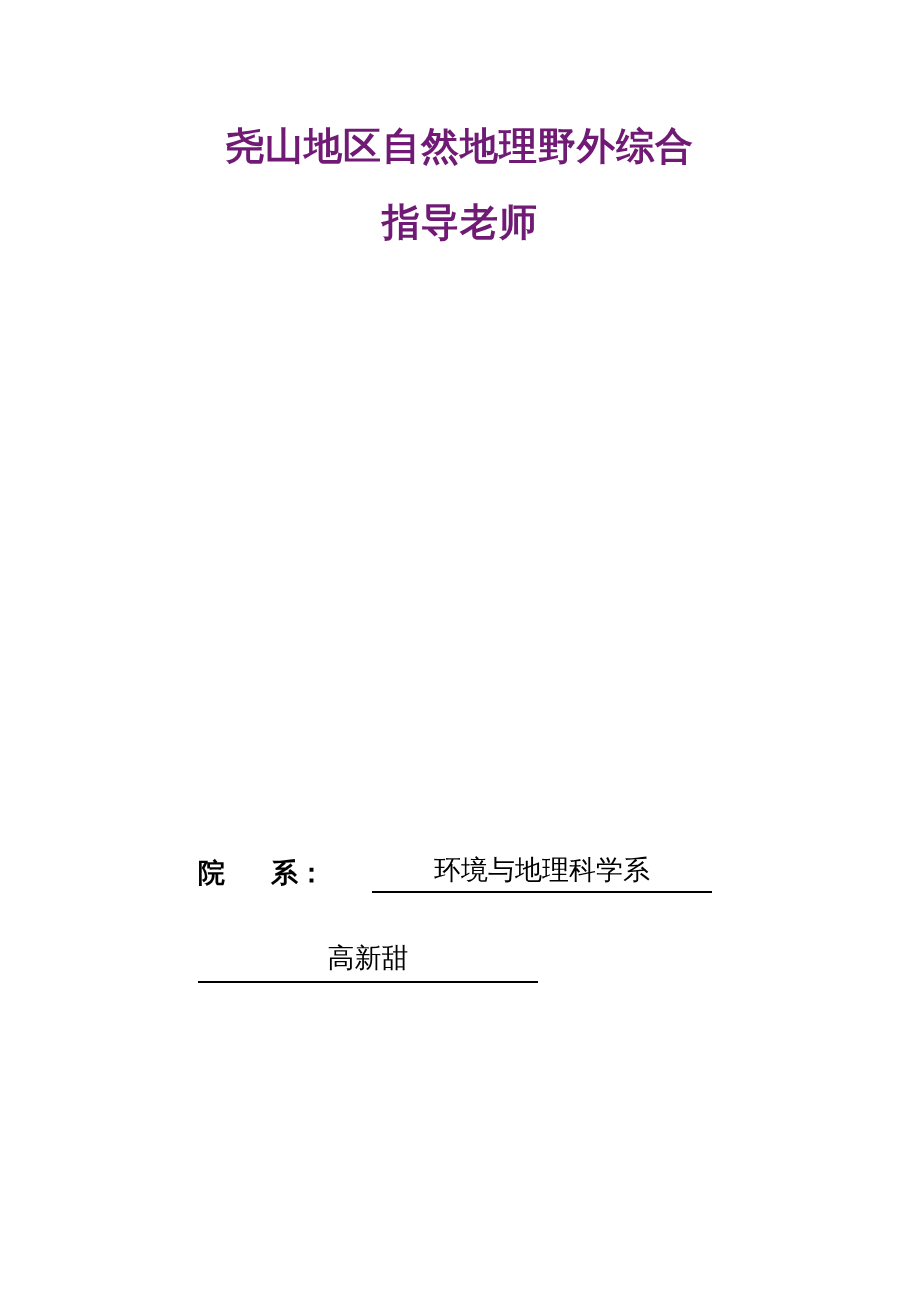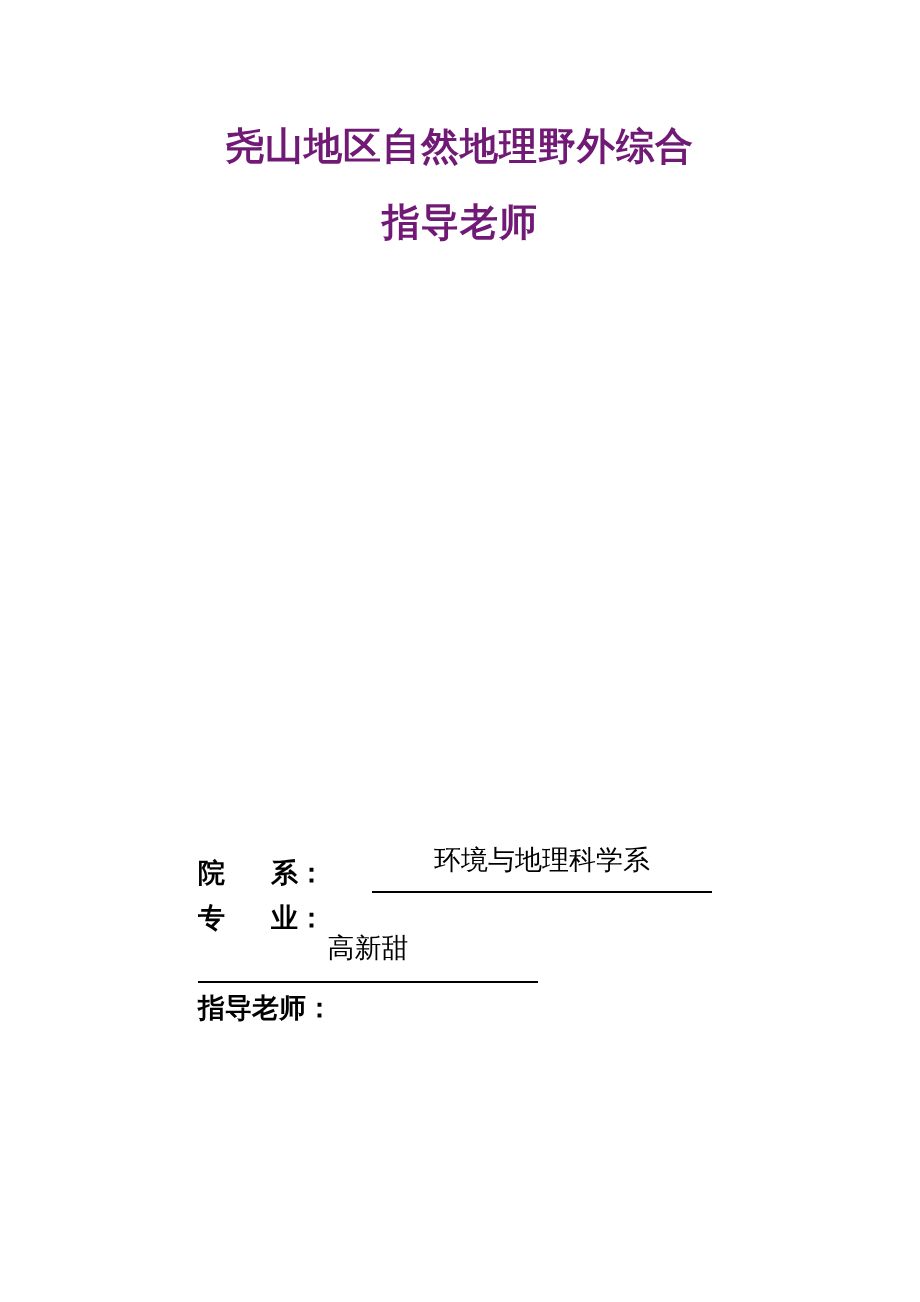--- a/index.html
+++ b/index.html
@@ -62,21 +62,21 @@
   .meta-label .sp {
     display: inline-block;
     width: 46px;
   }
   .meta-value {
     font-family: "DejaVu Serif", "Liberation Serif", serif;
     font-size: 27px;
     line-height: 38px;
     border-bottom: 2px solid #000000;
     text-align: center;
-    padding-bottom: 12px;
+    padding-bottom: 2px;
     white-space: nowrap;
     box-sizing: border-box;
   }
   .w-dept   { width: 340px; }
   .w-major  { width: 390px; }
   .w-name   { width: 340px; font-family: Liberation Mono, monospace; }
   .w-mentor { width: 340px; }
 </style>
 </head>
 <body>
@@ -89,26 +89,24 @@
   </div>
 
   <div class="meta-block">
 
     <div class="meta-row">
       <div class="meta-label"><span>院</span><span class="sp"></span><span>系：</span></div>
       <div class="meta-value w-dept">环境与地理科学系</div>
     </div>
 
     <div class="meta-row">
-      <div class="meta-label"><span>专</span><span class="sp"></span><span>业：</span></div>
     </div>
 
     <div class="meta-row">
       <div class="meta-value w-name">高新甜</div>
     </div>
 
     <div class="meta-row">
-      <div class="meta-label"><span>指导老师：</span><span></span></div>
     </div>
 
   </div>
 
 </div>
 
 </body></html>

